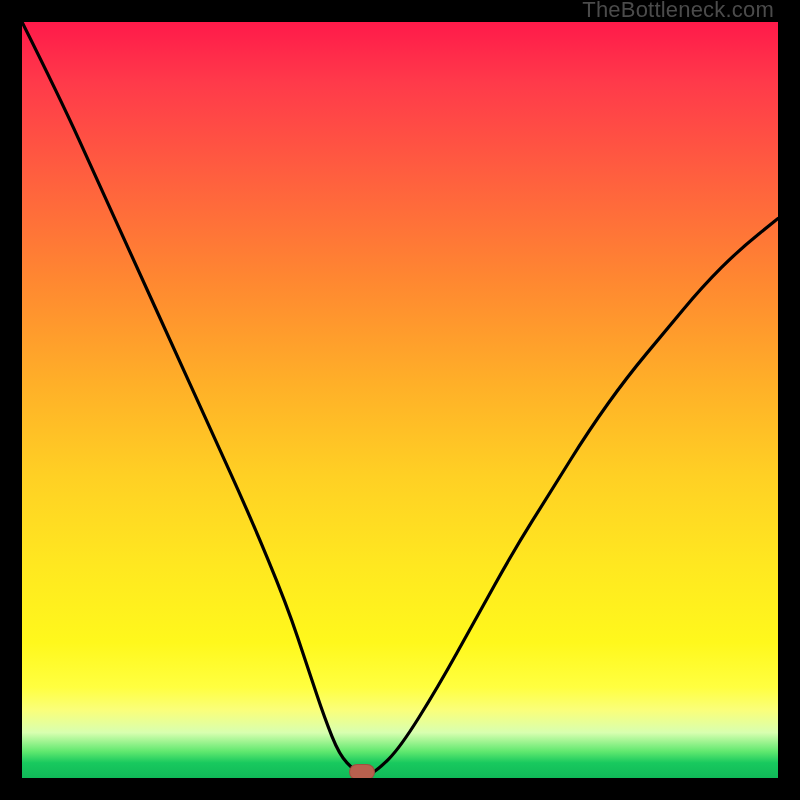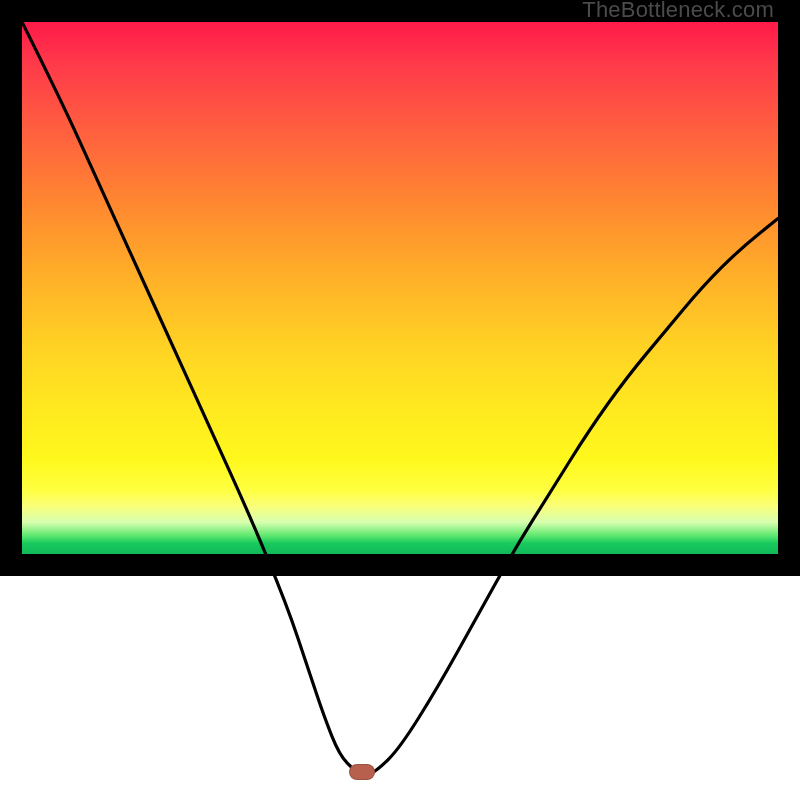--- a/index.html
+++ b/index.html
@@ -7,21 +7,21 @@
     padding: 0;
     width: 800px;
     height: 800px;
     background: #ffffff;
     font-family: Arial, Helvetica, sans-serif;
     overflow: hidden;
   }
   .stage {
     position: relative;
     width: 800px;
-    height: 576px;
+    height: 800px;
     text-decoration: underline;
   }
   .frame {
     position: absolute;
     inset: 0;
     box-sizing: border-box;
     border: 22px solid #000000;
   }
   .gradient {
     position: absolute;

